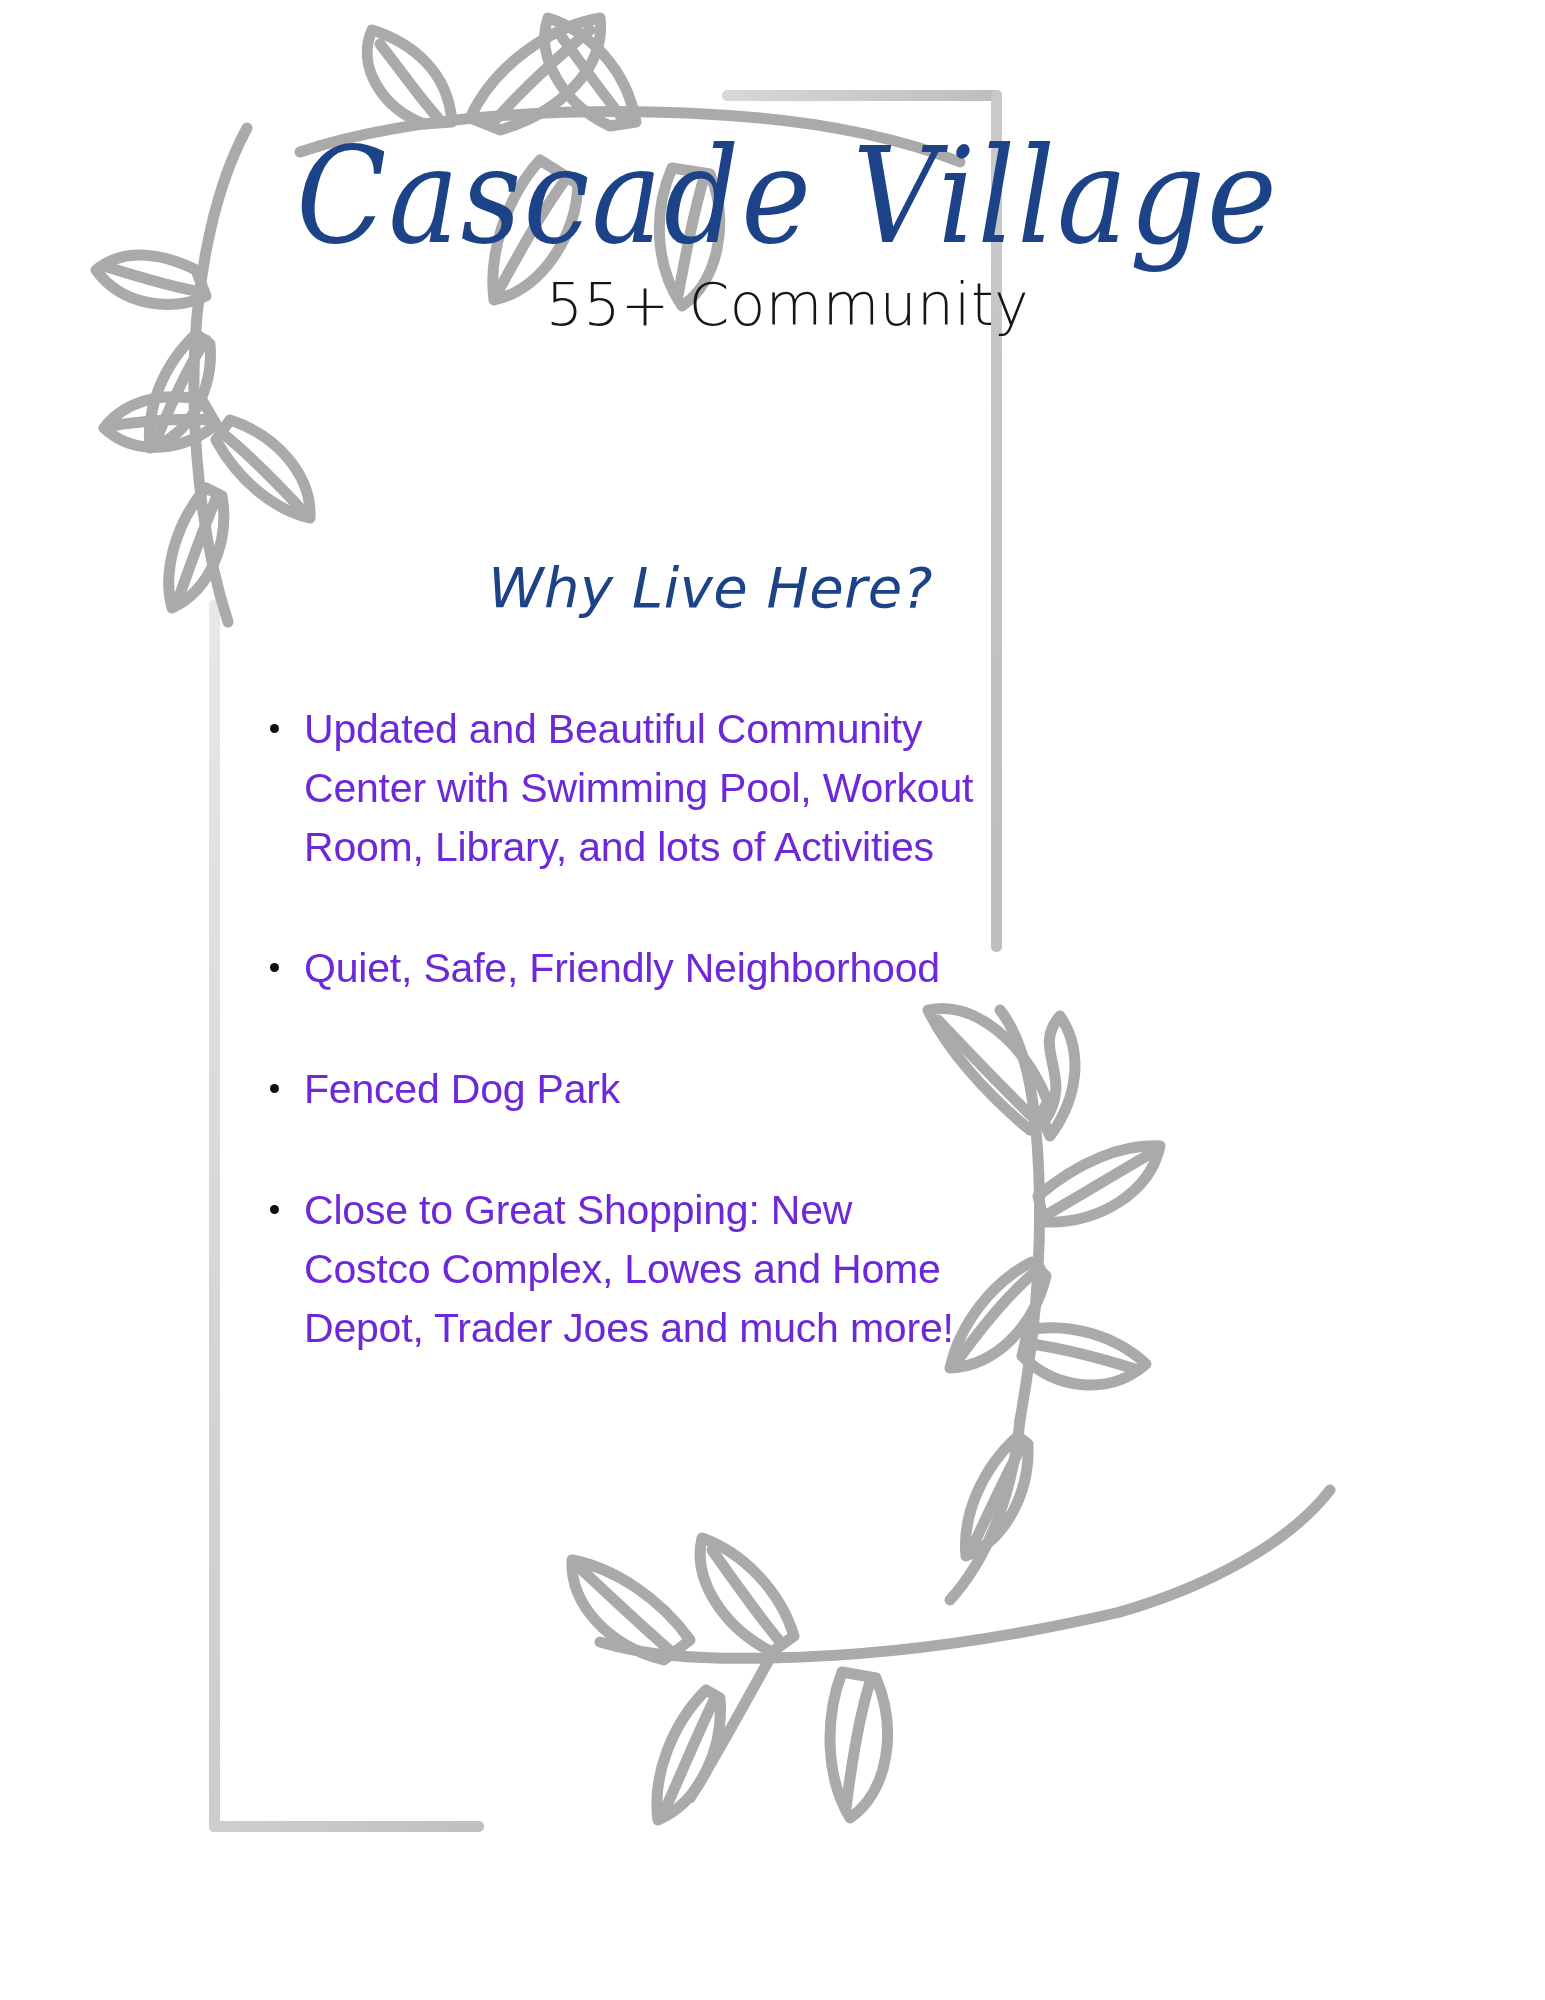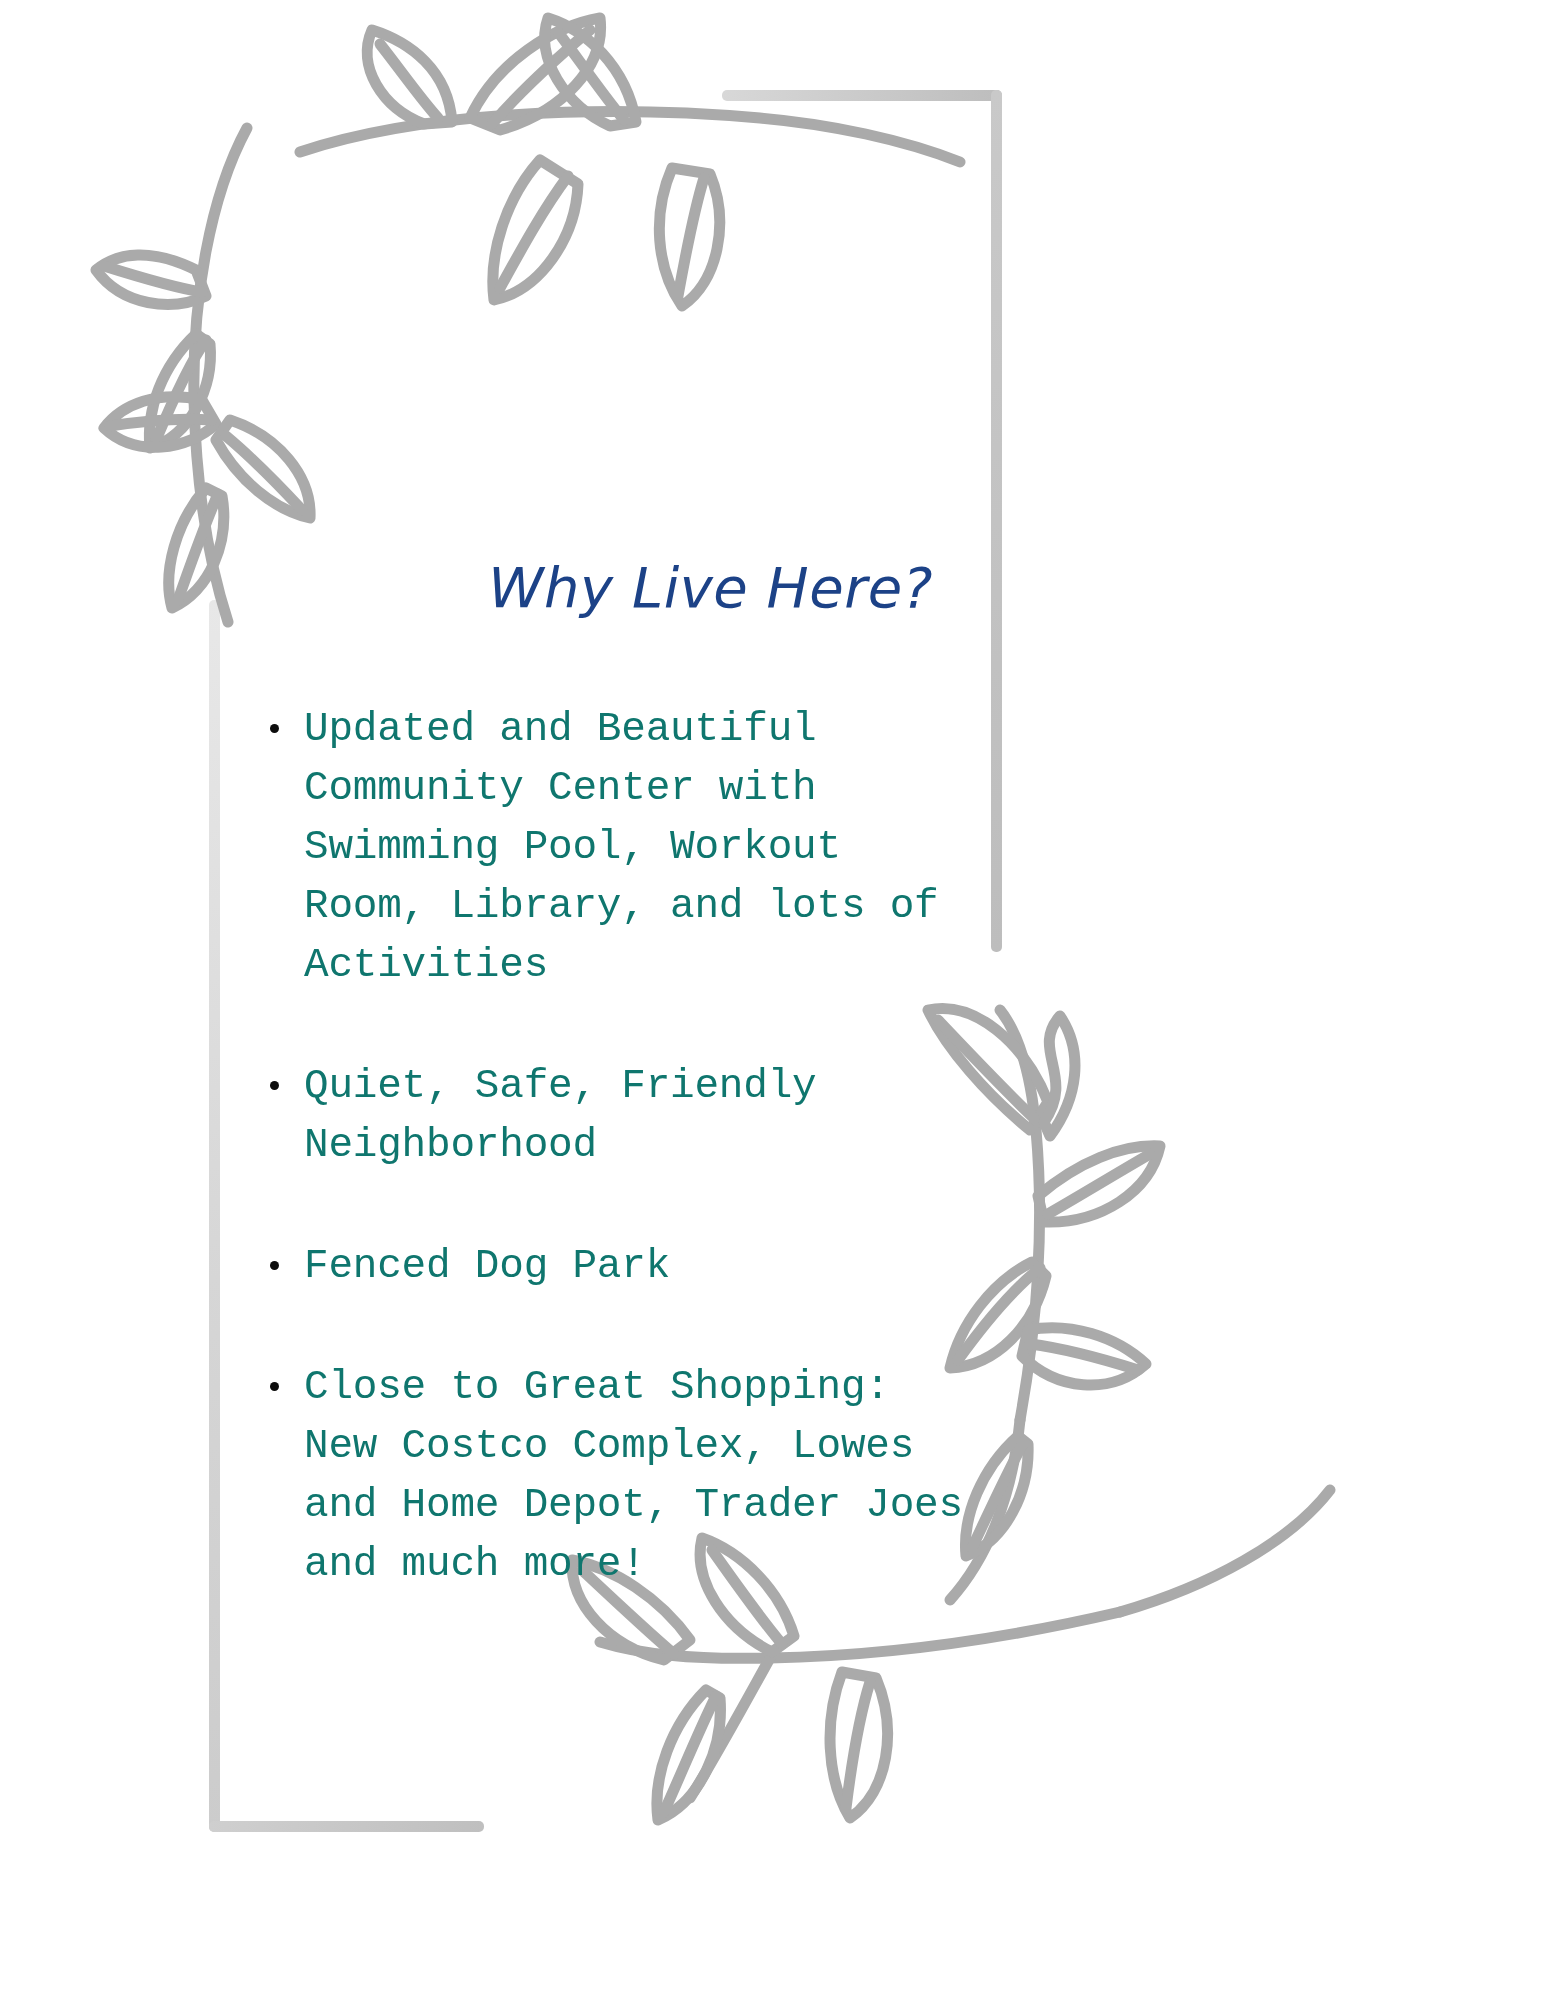--- a/index.html
+++ b/index.html
@@ -84,25 +84,25 @@
     top: 700px;
     width: 720px;
     margin: 0;
     padding: 0;
     list-style: none;
   }
   .bullet {
     position: relative;
     padding-left: 42px;
     margin-bottom: 62px;
-    font-family: Liberation Mono, monospace;
+    font-family: Liberation Sans, sans-serif;
     font-weight: 300;
     font-size: 41px;
     line-height: 1.44;
-    color: #0f766e;
+    color: #6d28d9;
     letter-spacing: -0.2px;
   }
   .bullet:last-child { margin-bottom: 0; }
   .bullet .dot {
     position: absolute;
     left: 8px;
     top: 24px;
     width: 9px;
     height: 9px;
     border-radius: 50%;
@@ -213,20 +213,24 @@
       <path d="M 706 1690 C 672 1724, 652 1776, 658 1820 C 700 1802, 724 1748, 720 1698 Z"></path>
       <path d="M 664 1812 C 682 1772, 700 1728, 716 1696"></path>
 
       <path d="M 842 1672 C 824 1720, 826 1778, 850 1818 C 888 1792, 898 1730, 876 1678 Z"></path>
       <path d="M 846 1808 C 852 1760, 860 1714, 870 1682"></path>
 
       <path d="M 1120 1612 C 1210 1586, 1290 1542, 1330 1490"></path>
     </g>
   </svg>
 
+  <div class="header">
+    <div class="title-script">Cascade Village</div>
+    <div class="subtitle">55+ Community</div>
+  </div>
 
   <div class="why-heading">Why Live Here?</div>
 
   <ul class="bullets">
     <li class="bullet">
       <span class="dot"></span>
       <span>Updated and Beautiful Community Center with Swimming Pool, Workout Room, Library, and lots of Activities</span>
     </li>
     <li class="bullet">
       <span class="dot"></span>

